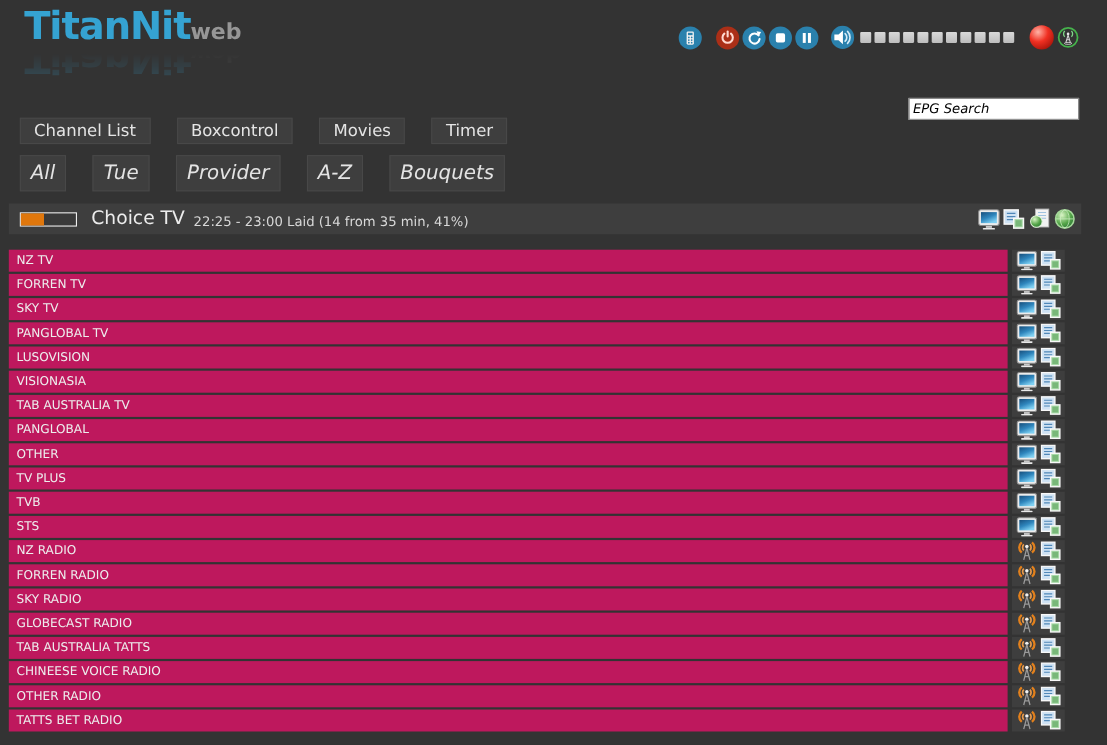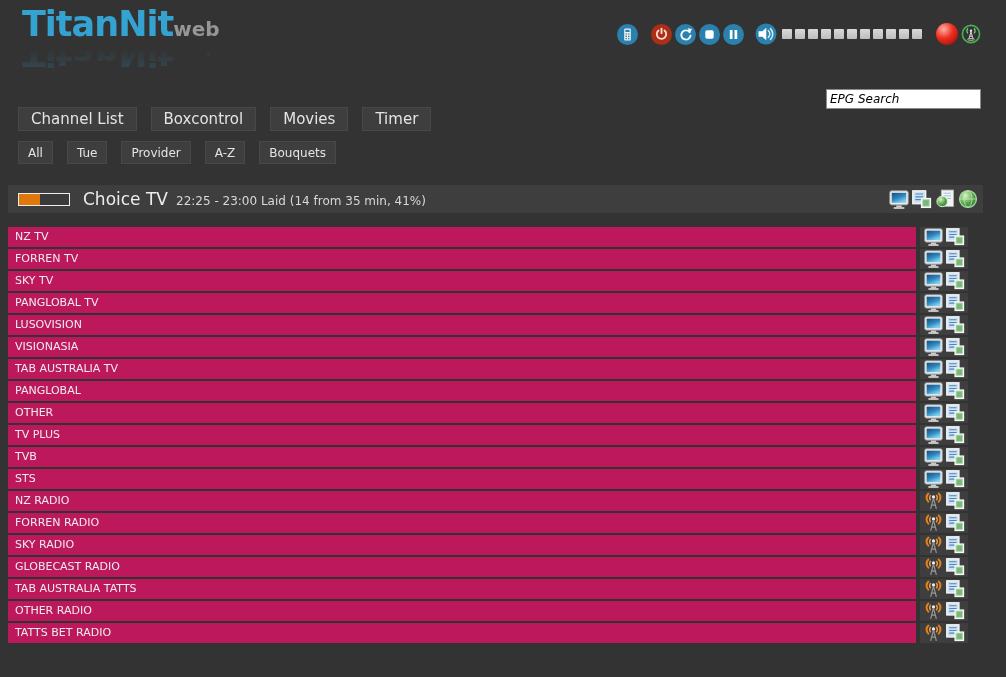--- a/index.html
+++ b/index.html
@@ -34,29 +34,29 @@
     background:radial-gradient(circle at 35% 28%, #ffb3a6 0%, #f03022 42%, #a01208 85%, #7c0d05 100%);
   }
   .streambtn{width:20px;height:20px;background:none;border:none;padding:0;margin-left:3px;cursor:pointer;}
   
   .search-input{
     position:absolute;top:89px;right:25px;width:147px;height:14px;
     font-family:inherit;font-size:12px;color:#000;background:#fff;
     border:1px solid #8a8a8a;padding:2px 3px;font-style:italic;
   }
   
-  .nav{position:absolute;left:18px;display:flex;gap:14px;}
+  .nav{position:absolute;left:18px;display:flex;gap:24px;}
   .nav1{top:107px;}
   .nav2{top:141px;}
   .btn{
     background:#3e3e3e;color:#e4e4e4;border:1px solid #484848;
     font-family:inherit;font-size:15px;padding:2px 12px;height:24px;
     box-sizing:border-box;cursor:pointer;white-space:nowrap;
   }
-  .nav2 .btn{font-size:12px;padding:2px 9px;height:23px;}
+  .nav2 .btn{font-size:18px;padding:2px 9px;height:33px;font-style:italic;}
   
   .info-bar{
     position:absolute;left:8px;top:185px;width:975px;height:28px;
     background:#3e3e3e;display:flex;align-items:center;text-align:right;
   }
   .progress-wrap{margin-left:10px;width:50px;height:11px;border:1px solid #ededed;background:#3a3a3a;}
   .progress-fill{height:100%;background:#e0770c;width:0;}
   .bar-title{margin-left:13px;font-size:17px;color:#ececec;white-space:nowrap;}
   .bar-info{margin-left:8px;font-size:12px;color:#d8d8d8;padding-top:3px;white-space:nowrap;}
   .bar-icons{margin-left:auto;margin-right:5px;display:flex;gap:3px;align-items:center;}
@@ -604,20 +604,42 @@
         <svg width="19" height="18" viewBox="0 0 18 17">
           <rect x="0.7" y="0.7" width="11.6" height="11.6" fill="#cfe2f3" stroke="#f8f8f8" stroke-width="1.2"></rect>
           <path d="M3 3.6 h7 M3 6.1 h7 M3 8.6 h7" stroke="#4f87b8" stroke-width="1" fill="none"></path>
           <rect x="8.6" y="7.6" width="8" height="8" fill="#a8d8a8" stroke="#f8f8f8" stroke-width="1.2"></rect>
           <rect x="10.1" y="9.1" width="5" height="5" fill="#79b879"></rect>
         </svg>
       </button>
     </div>
   </div>
 
+  <div class="row radio">
+    <div class="cell-name">CHINEESE VOICE RADIO</div>
+    <div class="cell-icons">
+
+      <button class="rbtn radio-glyph">
+        <svg width="19" height="18" viewBox="0 0 18 17">
+          <circle cx="9" cy="4.6" r="1.5" fill="#f0f0f0"></circle>
+          <path d="M9 5.8 L6.3 16 M9 5.8 L11.7 16 M7.4 12.4 h3.2" stroke="#9a9a9a" stroke-width="1.1" fill="none"></path>
+          <path d="M4.6 0.9 C1.7 3.3 1.7 7.3 4.6 9.7 M13.4 0.9 C16.3 3.3 16.3 7.3 13.4 9.7" stroke="#e2801c" stroke-width="2" fill="none"></path>
+          <path d="M6.4 2.8 C5 4.1 5 6.5 6.4 7.8 M11.6 2.8 C13 4.1 13 6.5 11.6 7.8" stroke="#e89a4a" stroke-width="1.5" fill="none"></path>
+        </svg>
+      </button>
+      <button class="rbtn">
+        <svg width="19" height="18" viewBox="0 0 18 17">
+          <rect x="0.7" y="0.7" width="11.6" height="11.6" fill="#cfe2f3" stroke="#f8f8f8" stroke-width="1.2"></rect>
+          <path d="M3 3.6 h7 M3 6.1 h7 M3 8.6 h7" stroke="#4f87b8" stroke-width="1" fill="none"></path>
+          <rect x="8.6" y="7.6" width="8" height="8" fill="#a8d8a8" stroke="#f8f8f8" stroke-width="1.2"></rect>
+          <rect x="10.1" y="9.1" width="5" height="5" fill="#79b879"></rect>
+        </svg>
+      </button>
+    </div>
+  </div>
 
   <div class="row radio">
     <div class="cell-name">OTHER RADIO</div>
     <div class="cell-icons">
 
       <button class="rbtn radio-glyph">
         <svg width="19" height="18" viewBox="0 0 18 17">
           <circle cx="9" cy="4.6" r="1.5" fill="#f0f0f0"></circle>
           <path d="M9 5.8 L6.3 16 M9 5.8 L11.7 16 M7.4 12.4 h3.2" stroke="#9a9a9a" stroke-width="1.1" fill="none"></path>
           <path d="M4.6 0.9 C1.7 3.3 1.7 7.3 4.6 9.7 M13.4 0.9 C16.3 3.3 16.3 7.3 13.4 9.7" stroke="#e2801c" stroke-width="2" fill="none"></path>

